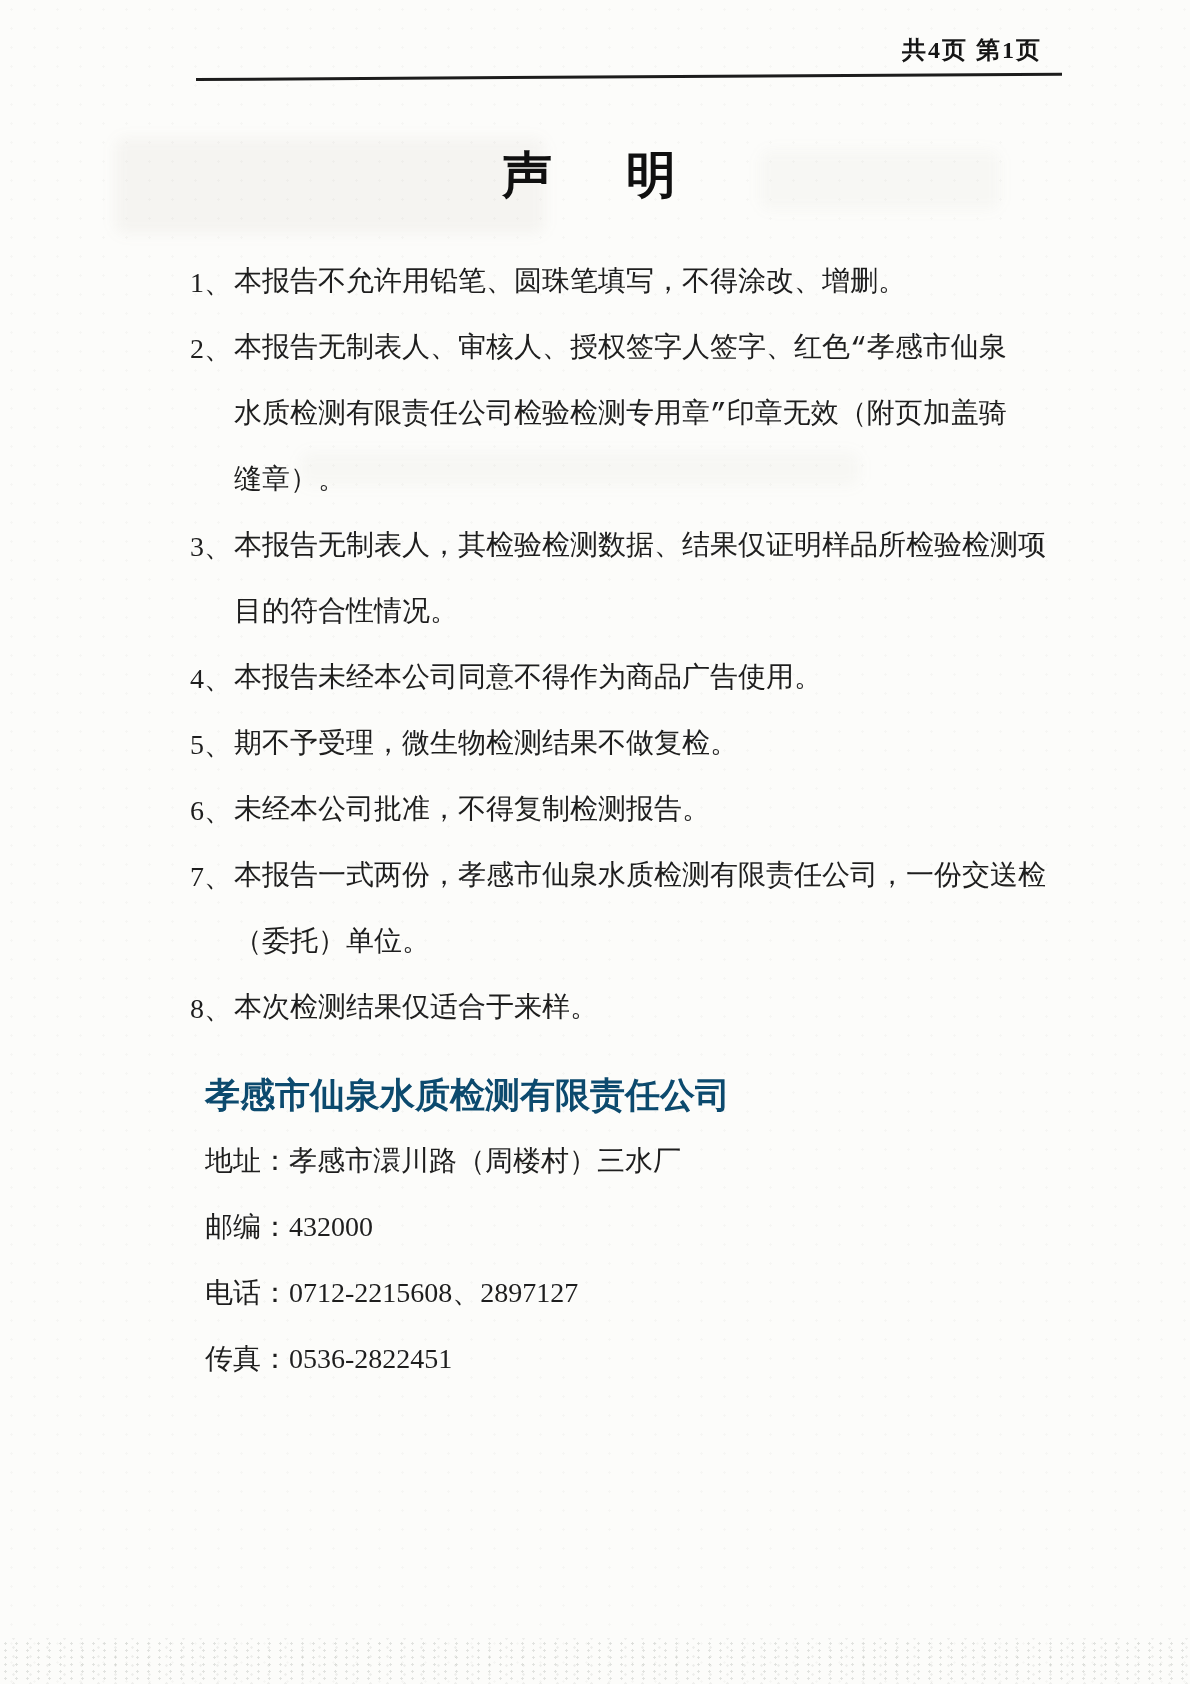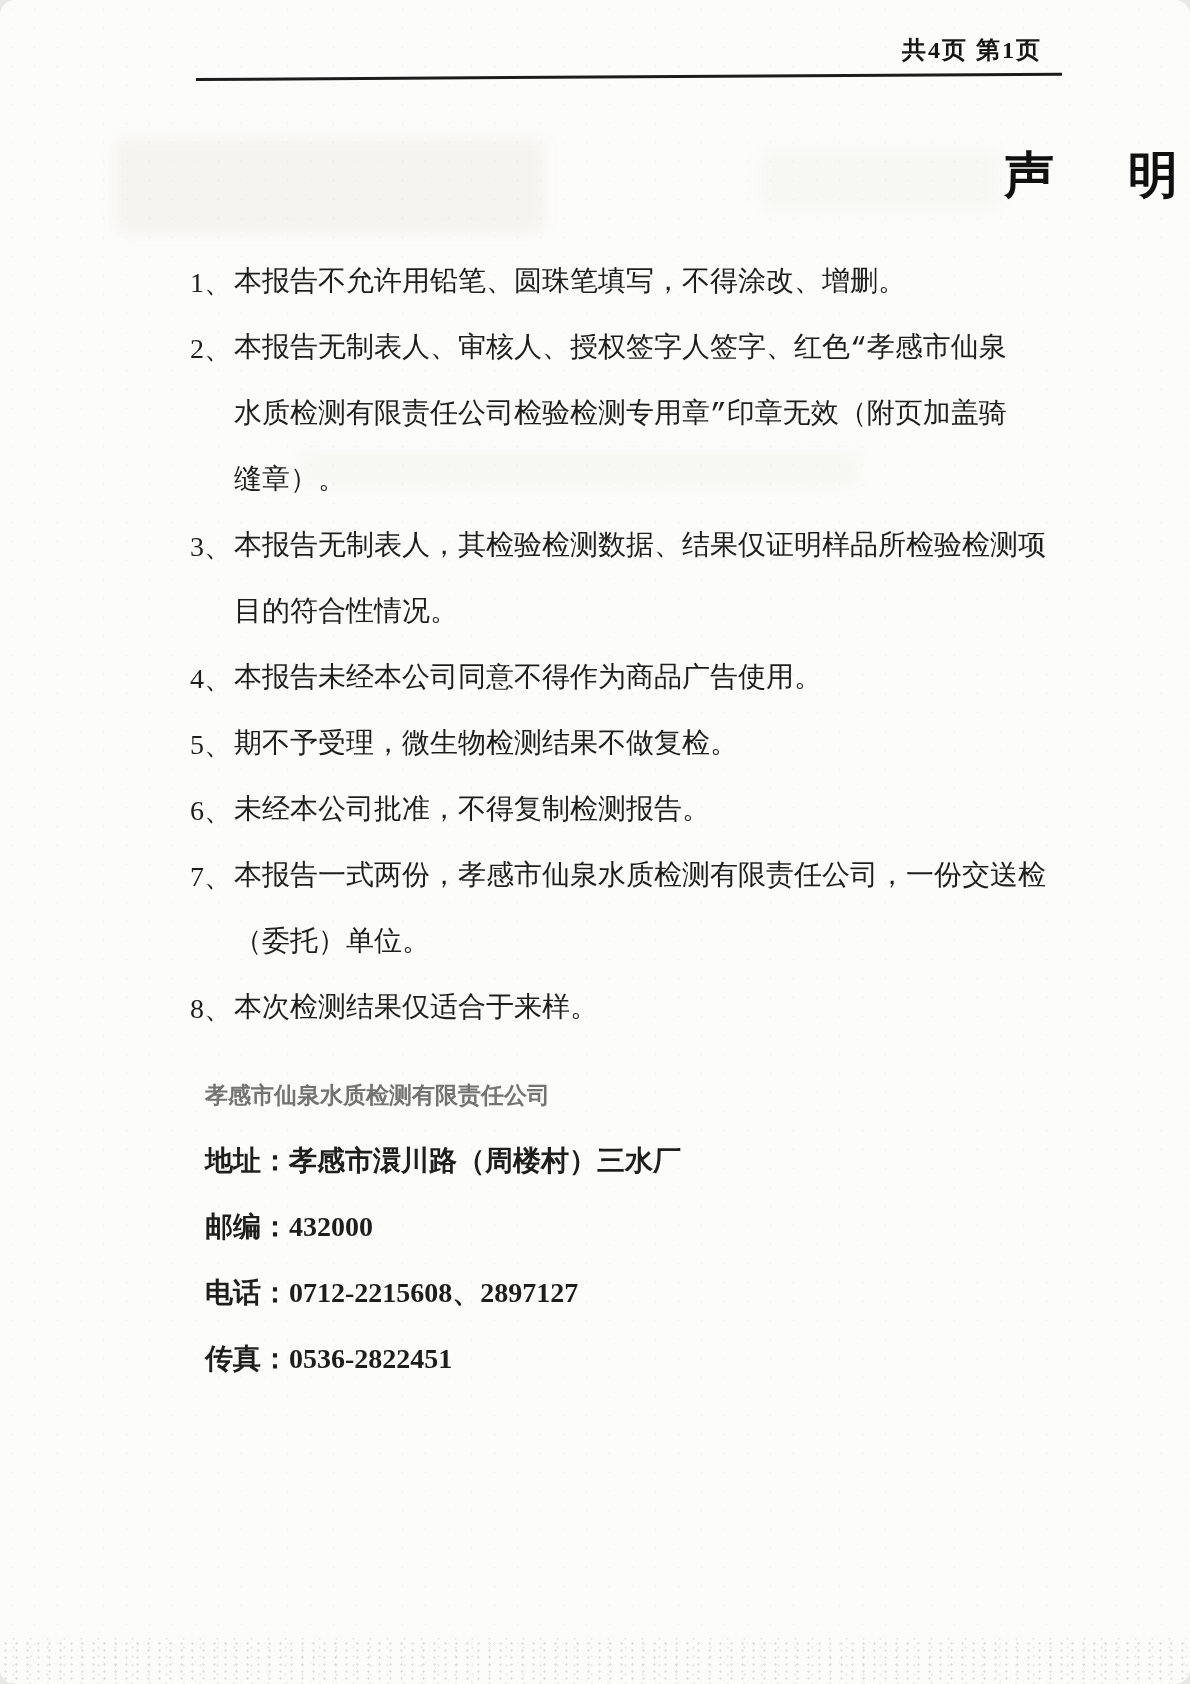--- a/index.html
+++ b/index.html
@@ -4,53 +4,52 @@
 <style>
   html,body { margin:0; padding:0; background:#e8e8e6; }
   .page {
     position:relative;
     width:1190px; height:1684px;
     margin:0 auto;
     background:#fcfcfa;
     overflow:hidden;
     font-family:"Liberation Serif","DejaVu Serif",serif;
     color:#1e1e1e;
-    border-radius:15px;
   }
   
   .page::before {
     content:""; position:absolute; inset:0; pointer-events:none;
     background-image:radial-gradient(circle, rgba(110,110,105,0.045) 1px, transparent 1.2px);
     background-size:23px 19px;
   }
   .page-info {
     position:absolute; top:34px; right:148px;
     font-size:24px; font-weight:bold; letter-spacing:2px; color:#151515;
     white-space:nowrap;
   }
   .header-rule {
     position:absolute; left:196px; top:78px; width:866px; height:3px;
     background:#1c1c1c; transform:rotate(-0.35deg); transform-origin:left center;
   }
   .doc-title {
     position:absolute; top:142px; left:0; width:100%;
-    text-align:right; font-size:50px; font-weight:bold; color:#101010;
+    text-align:center; font-size:50px; font-weight:bold; color:#101010;
     letter-spacing:12px; white-space:nowrap;
   }
   .content { position:absolute; left:190px; top:250px; width:850px; }
   .item { display:flex; font-size:28px; line-height:66px; }
   .item-num { flex:0 0 44px; white-space:nowrap; }
   .item-lines { flex:1; }
   .line { white-space:nowrap;font-family:Liberation Mono, monospace; }
   .company { margin-top:20px; margin-left:15px; font-size:28px; line-height:66px; }
   .company-name {
     font-family:"Liberation Sans","DejaVu Sans",sans-serif;
-    font-weight:bold; font-size:23px; color:#737373; white-space:nowrap;
+    font-weight:bold; font-size:35px; color:#0c4a6e; white-space:nowrap;
   }
-  .company-line { white-space:nowrap;font-weight:bold; }
+  .company-line { white-space:nowrap; }
   
   .smudge { position:absolute; background:rgba(125,115,100,0.055); filter:blur(7px); border-radius:10px; pointer-events:none; }
   .smudge-a { left:115px; top:138px; width:430px; height:96px; }
   .smudge-b { left:760px; top:150px; width:240px; height:60px; background:rgba(125,115,100,0.04); }
   .smudge-c { left:300px; top:452px; width:560px; height:34px; background:rgba(150,140,110,0.045); }
   
   .scan-noise-bottom {
     position:absolute; left:0; bottom:0; width:100%; height:46px; pointer-events:none;
     background-image:
       radial-gradient(circle, rgba(90,100,85,0.16) 1px, transparent 1.4px),

